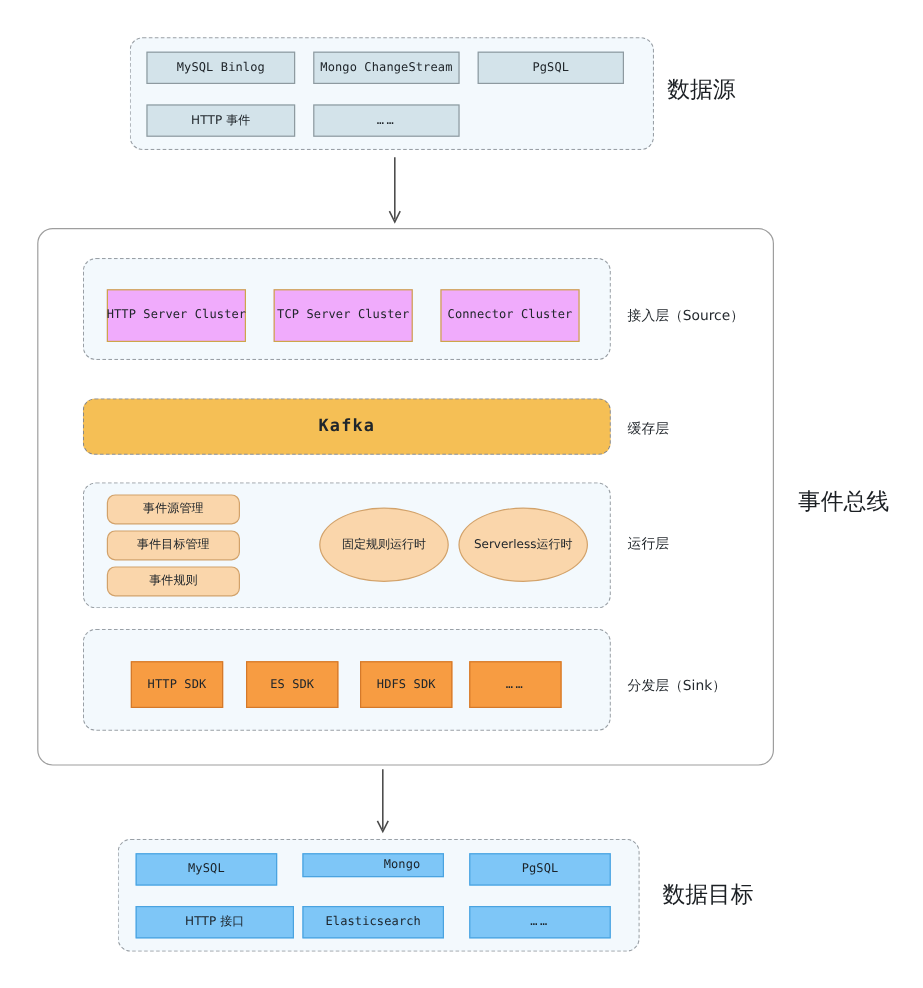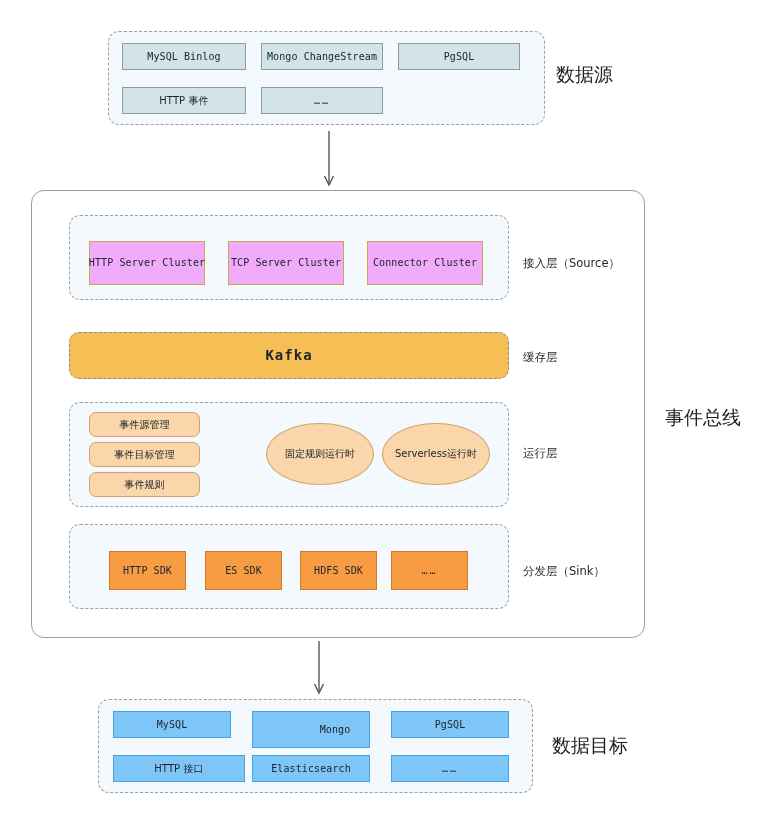--- a/index.html
+++ b/index.html
@@ -238,21 +238,21 @@
     <line x1="10" y1="0" x2="10" y2="50" stroke="#4a4a4a" stroke-width="1.3"></line>
     <path d="M5.5,43 L10,52 L14.5,43" fill="none" stroke="#4a4a4a" stroke-width="1.3"></path>
   </svg>
 
   <div class="dashed-group" style="left:98px; top:699px; width:435px; height:94px;">
   </div>
 
   <div class="node target" style="left:113px; top:711px; width:118px; height:27px;">
     <span>MySQL</span>
   </div>
-  <div class="node target" style="left:252px; top:711px; width:118px; height:37px;padding-left:48px;">
+  <div class="node target" style="left:252px; top:711px; width:118px; height:20px;padding-left:48px;">
     <span>Mongo</span>
   </div>
   <div class="node target" style="left:391px; top:711px; width:118px; height:27px;">
     <span>PgSQL</span>
   </div>
 
   <div class="node target cn-text" style="left:113px; top:755px; width:132px; height:27px;">
     <span>HTTP 接口</span>
   </div>
   <div class="node target" style="left:252px; top:755px; width:118px; height:27px;">

